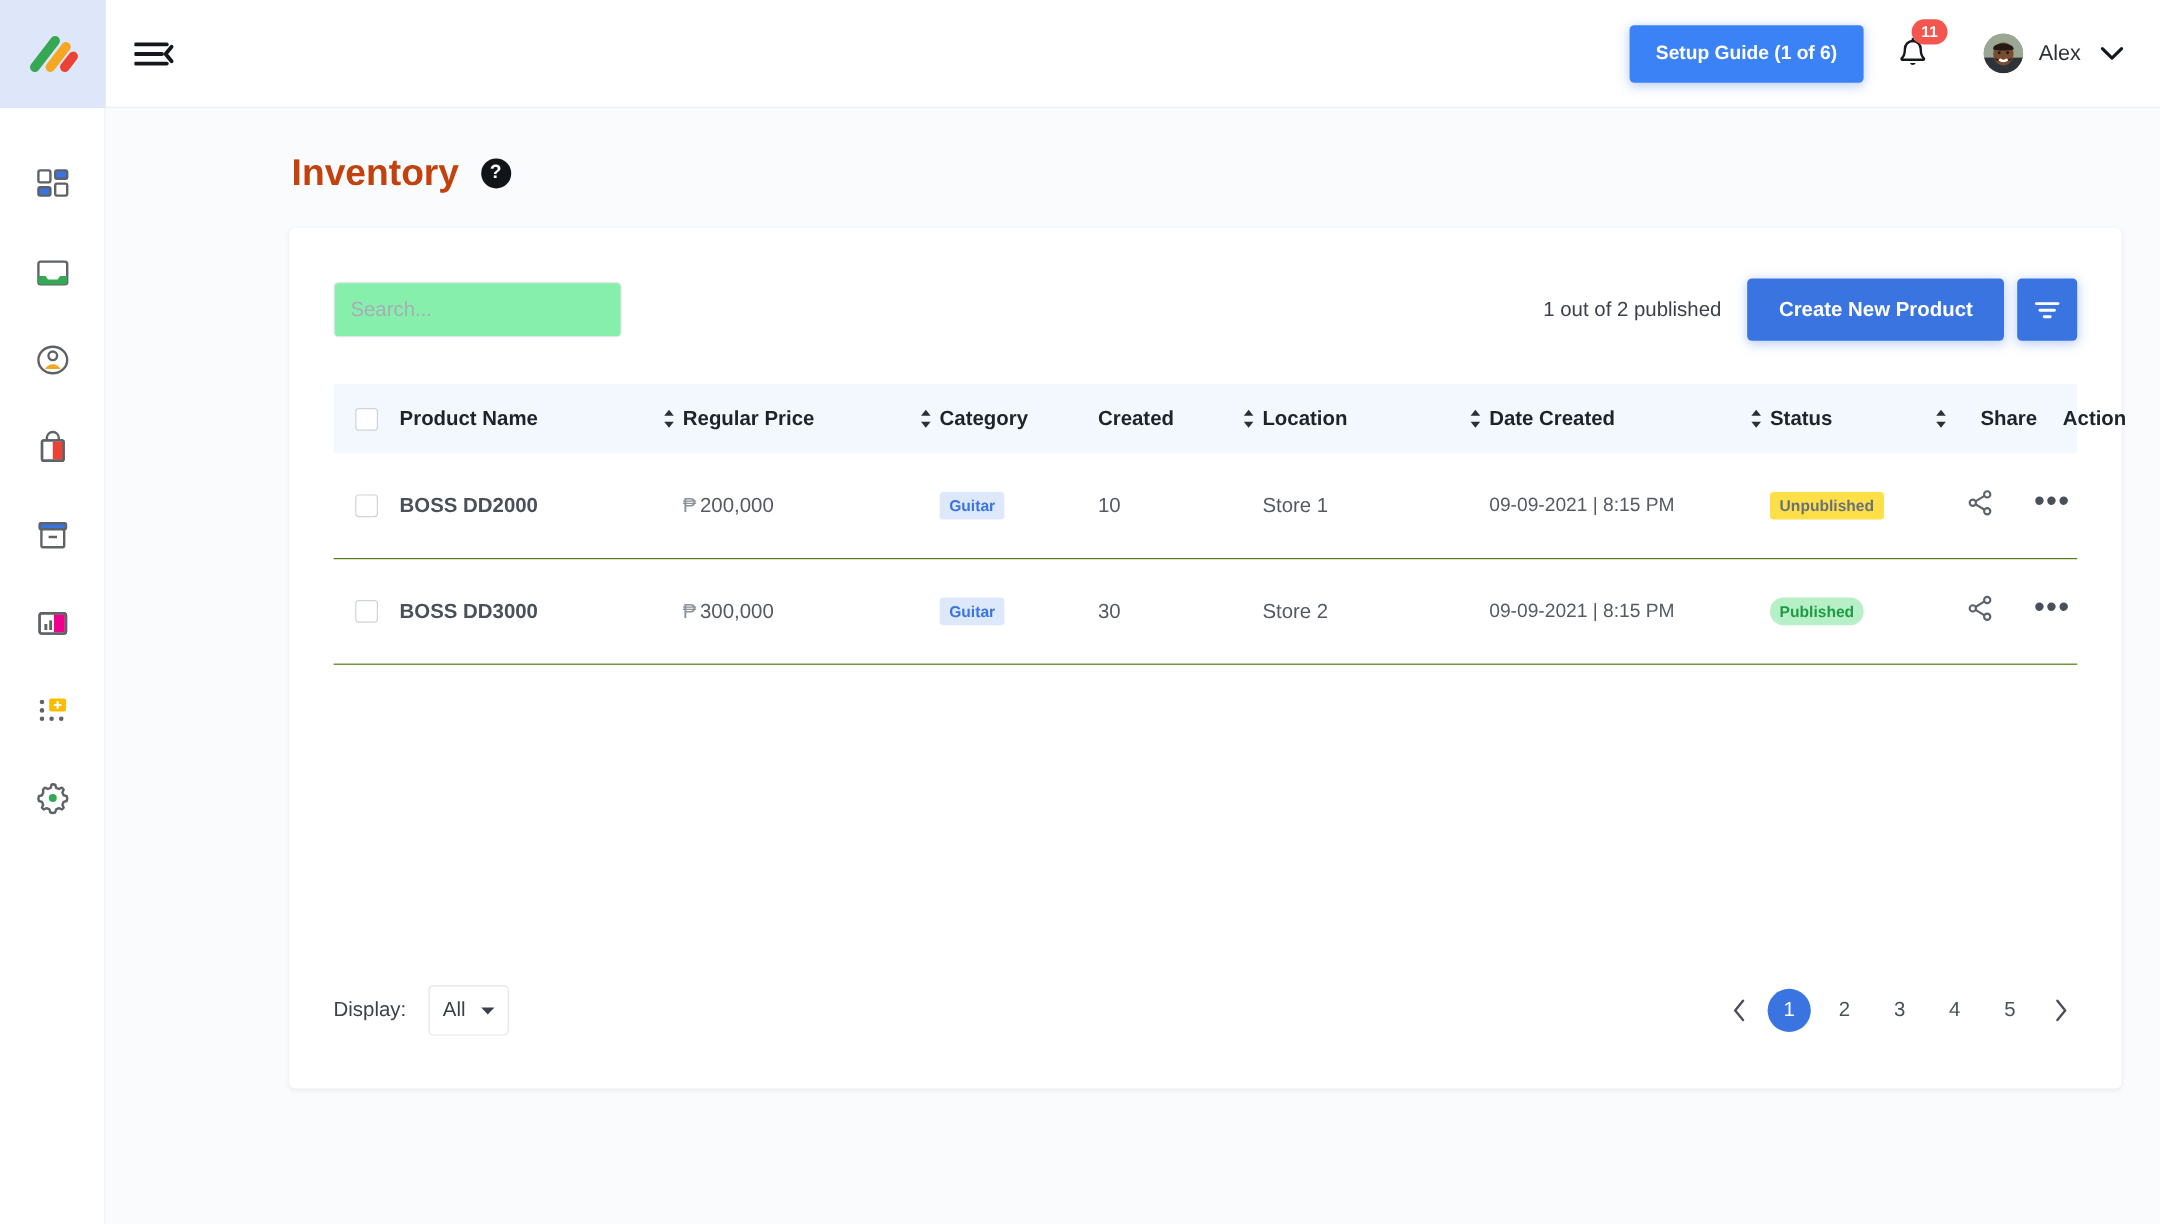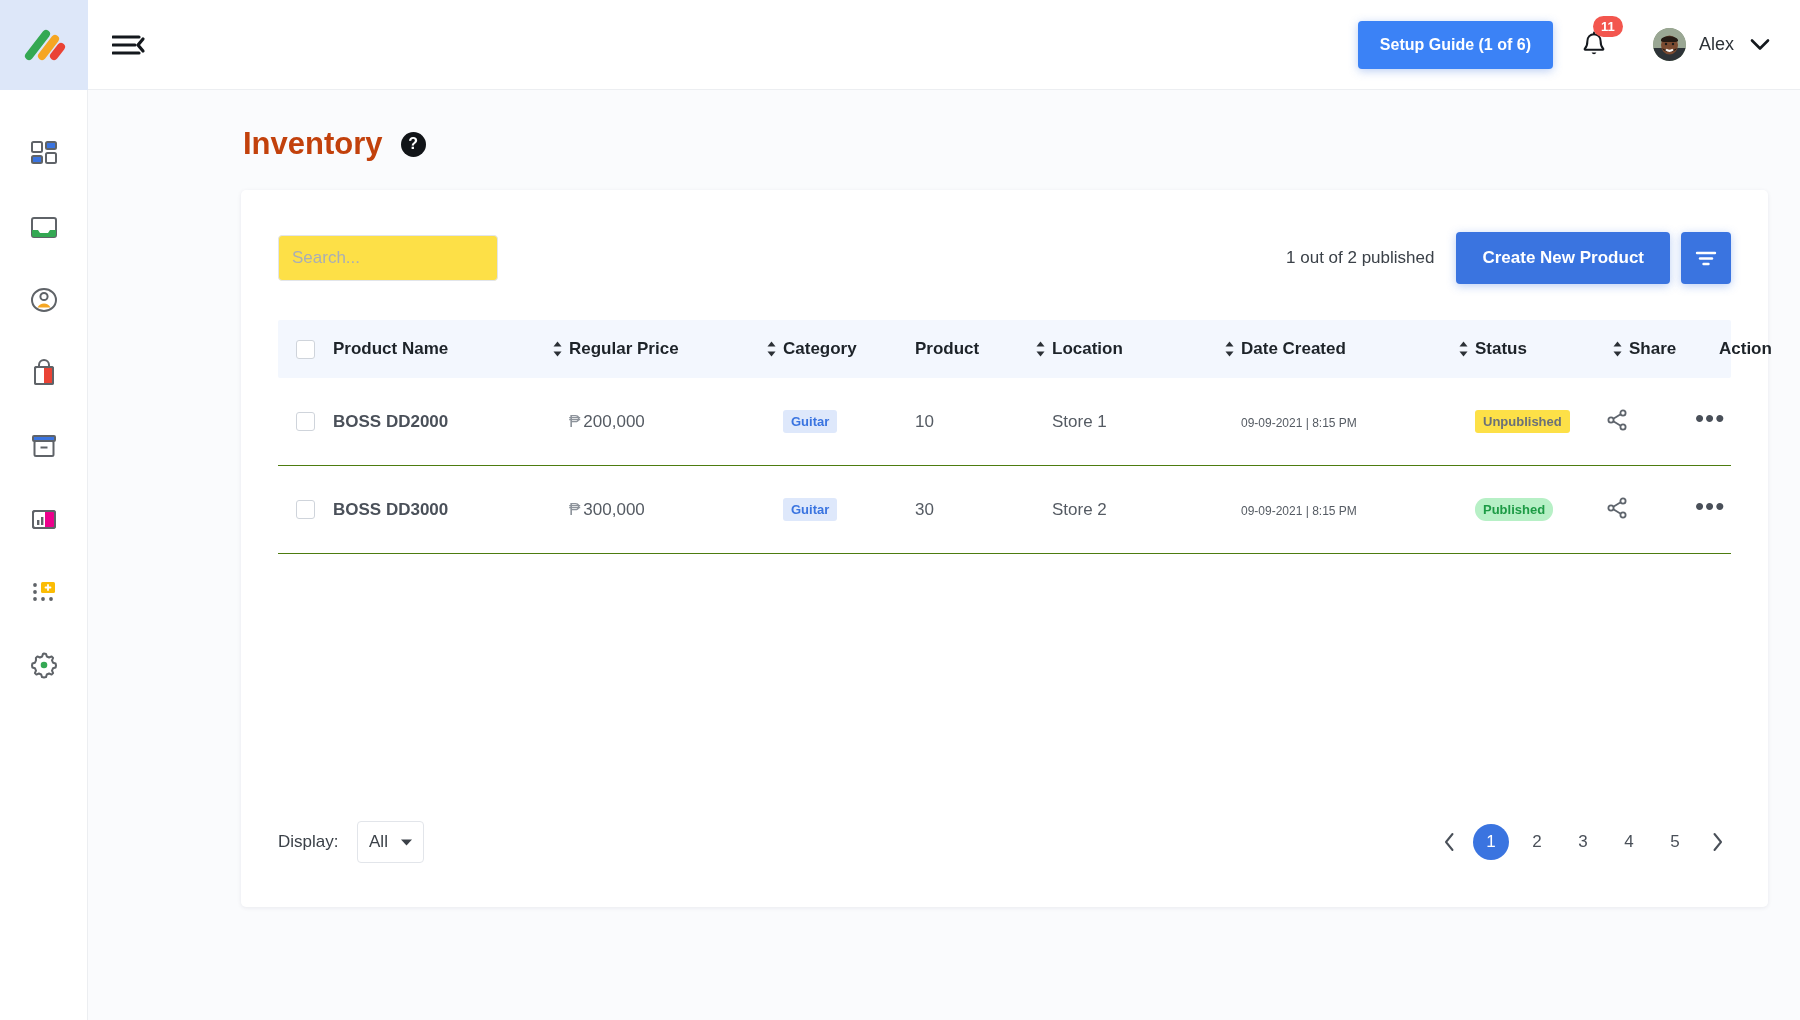--- a/index.html
+++ b/index.html
@@ -99,24 +99,24 @@
     border-radius: 5px;
     box-shadow: 0 1px 4px rgba(20,30,60,0.08);
     height: 717px;
     padding: 0 37px;
     display: flex; flex-direction: column;
   }
 
   
   .card-toolbar { display: flex; align-items: center; padding-top: 42px; }
   .search-box {
-    width: 220px; height: 46px;
+    width: 240px; height: 46px;
     border: 1px solid #e2e5ea; border-radius: 4px;
     display: flex; align-items: center; padding: 0 13px;
-    background: #fde047;
+    background: #86efac;
   }
   .search-box input {
     flex: 1; border: none; outline: none;
     font-size: 17px; color: #3b4148;
     font-family: "Liberation Sans", sans-serif;
     background: transparent;
   }
   .search-box input::placeholder { color: #a9aeb6; }
   .toolbar-spacer { flex: 1; }
   .published-count { font-size: 17px; color: #3b4148; margin-right: 22px; white-space: nowrap; }
@@ -146,40 +146,40 @@
   .tbody-row:first-child { border-top: none; }
 
   .c-check { width: 55px; display: flex; align-items: center; justify-content: center; flex: 0 0 55px;}
   .c-name  { flex: 0 0 212px; }
   .c-price { flex: 0 0 190px; }
   .c-cat   { flex: 0 0 132px; }
   .c-qty   { flex: 0 0 113px; }
   .c-loc   { flex: 0 0 165px; }
   .c-date  { flex: 0 0 210px; }
   .c-status{ flex: 0 0 130px; }
-  .c-share { flex: 0 0 90px; }
+  .c-share { flex: 0 0 90px; text-align: center; }
   .c-action{ flex: 1; }
   .sort-cell { flex: 0 0 24px; display: flex; align-items: center; justify-content: center; cursor: pointer; }
 
   .th-label { font-size: 17px; font-weight: bold; color: #1d2329; }
   .checkbox {
     width: 19px; height: 19px; border: 1px solid #cfd4db;
     border-radius: 3px; background: #fff; cursor: pointer;
   }
   .cell-name { font-size: 17px; font-weight: bold; color: #4a5059; }
   .cell-price { font-size: 17px; color: #555b63; }
   .peso { color: #8d939b; margin-right: 3px; }
   .badge-cat {
     display: inline-block; background: #dee8fb; color: #3a74e0;
     font-size: 13px; font-weight: bold; border-radius: 3px;
     padding: 4px 8px;
   }
   .cell-qty { font-size: 17px; color: #555b63; }
   .cell-loc { font-size: 17px; color: #555b63; }
-  .cell-date { font-size: 12px; color: #555b63; white-space: nowrap; }
+  .cell-date { font-size: 16px; color: #555b63; white-space: nowrap; }
   .badge-status {
     display: inline-block; font-size: 13px; font-weight: bold;
     border-radius: 3px; padding: 4px 8px;
   }
   .st-unpublished { background: #fde047; color: #6a7079; }
   .st-published { background: #b7f0c6; color: #1d9b45; border-radius: 11px; }
   .icon-btn { cursor: pointer; display: inline-flex; align-items: center; }
   .dots { font-size: 26px; color: #4a5059; letter-spacing: 1px; line-height: 10px; cursor: pointer; }
 
   
@@ -405,21 +405,21 @@
             <div class="sort-cell">
               <svg width="13" height="20" viewBox="0 0 13 20">
                 <path d="M6.5 2.5l4 5h-8z" fill="#2b3036"></path>
                   <path d="M6.5 17.5l-4-5h8z" fill="#2b3036"></path>
               </svg>
             </div>
             <div class="c-cat">
               <span class="th-label">Category</span>
             </div>
             <div class="c-qty">
-              <span class="th-label">Product</span>
+              <span class="th-label">Created</span>
             </div>
             <div class="sort-cell">
               <svg width="13" height="20" viewBox="0 0 13 20">
                 <path d="M6.5 2.5l4 5h-8z" fill="#2b3036"></path>
                   <path d="M6.5 17.5l-4-5h8z" fill="#2b3036"></path>
               </svg>
             </div>
             <div class="c-loc">
               <span class="th-label">Location</span>
             </div>

